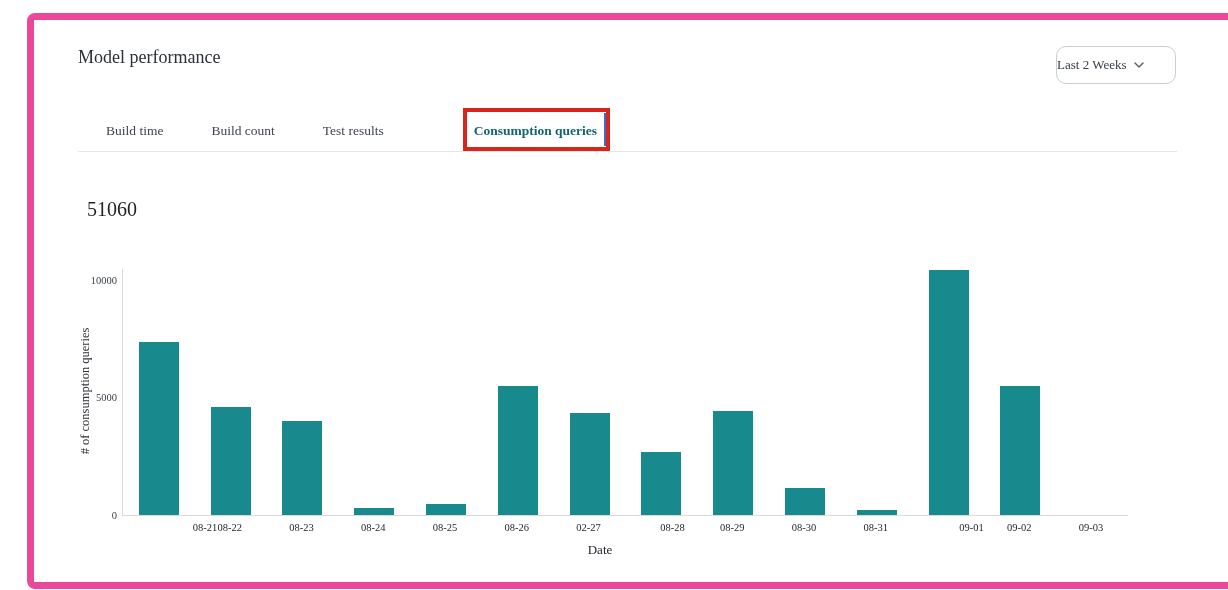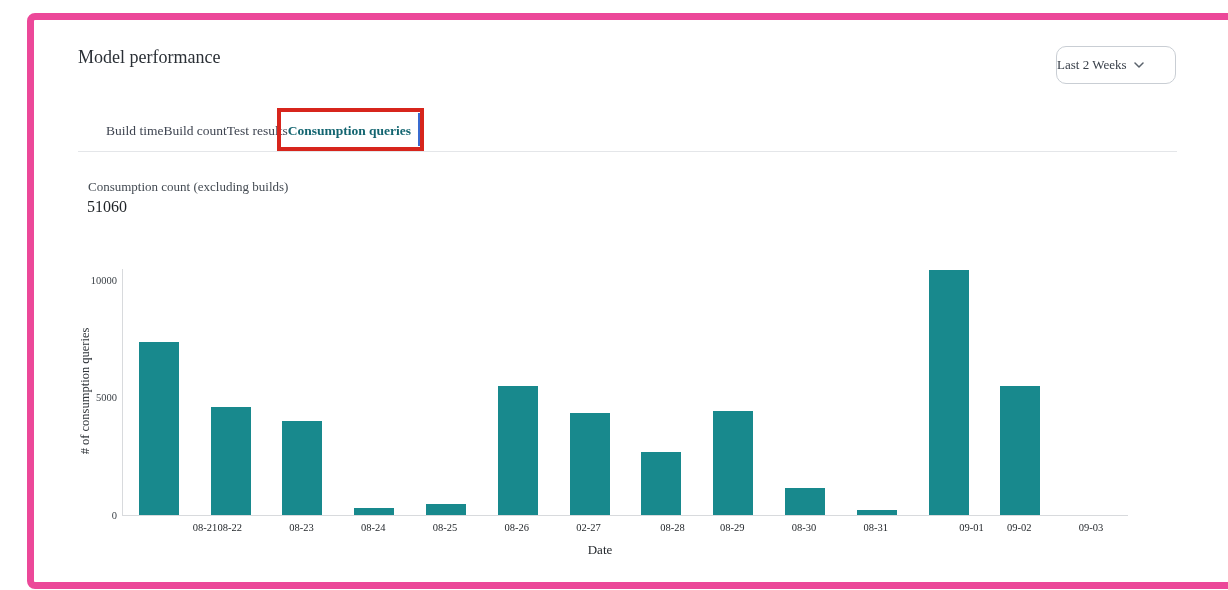--- a/index.html
+++ b/index.html
@@ -40,32 +40,34 @@
     cursor: pointer;
   }
   .range-dropdown .label {
     font-size: 13px;
     color: #39404a;
   }
   .tabs {
     position: absolute;
     left: 72px; top: 102px;
     display: flex;
+    gap: 48px;
   }
   .tab {
     font-size: 13.5px;
     color: #3e4450;
     line-height: 17px;
     cursor: pointer;
     white-space: nowrap;
   }
   .tab.active {
     position: relative;
     color: #136570;
     font-weight: bold;
+    margin-left: 42px;
   }
   .highlight-box {
     position: absolute;
     inset: -14px -13px -12px -11px;
     border: 4px solid #d7251c;
     pointer-events: none;
   }
   .highlight-box .blue-edge {
     position: absolute;
     right: 0px; top: 1px; bottom: 1px;
@@ -80,21 +82,21 @@
   }
   .metric-label {
     position: absolute;
     left: 54px; top: 159px;
     font-size: 13px;
     color: #434a52;
   }
   .metric-value {
     position: absolute;
     left: 53px; top: 178px;
-    font-size: 16px;
+    font-size: 20px;
     color: #1e2226;
   }
   
   .y-axis-label {
     position: absolute;
     left: 51px; top: 371px;
     transform: translate(-50%, -50%) rotate(-90deg);
     font-size: 12.5px;
     color: #2e3338;
     white-space: nowrap;
@@ -162,21 +164,20 @@
     <div class="tab active">
       <span>Consumption queries</span>
       <div class="highlight-box">
         <div class="blue-edge"></div>
       </div>
     </div>
   </div>
 
   <div class="tabs-divider"></div>
 
-  <div class="metric-label">Consumption count (excluding builds)</div>
   <div class="metric-value">51060</div>
 
   <div class="y-axis-label"># of consumption queries</div>
   <div class="y-ticks">
       <span class="y-tick" style="top: 239.5px;">0</span>
       <span class="y-tick" style="top: 122.357px;">5000</span>
       <span class="y-tick" style="top: 5.21429px;">10000</span>
     </div>
   <div class="plot-area">
       <div class="bar" style="left: 15.8929px; height: 173.371px; background: rgb(24, 137, 141);"></div>

